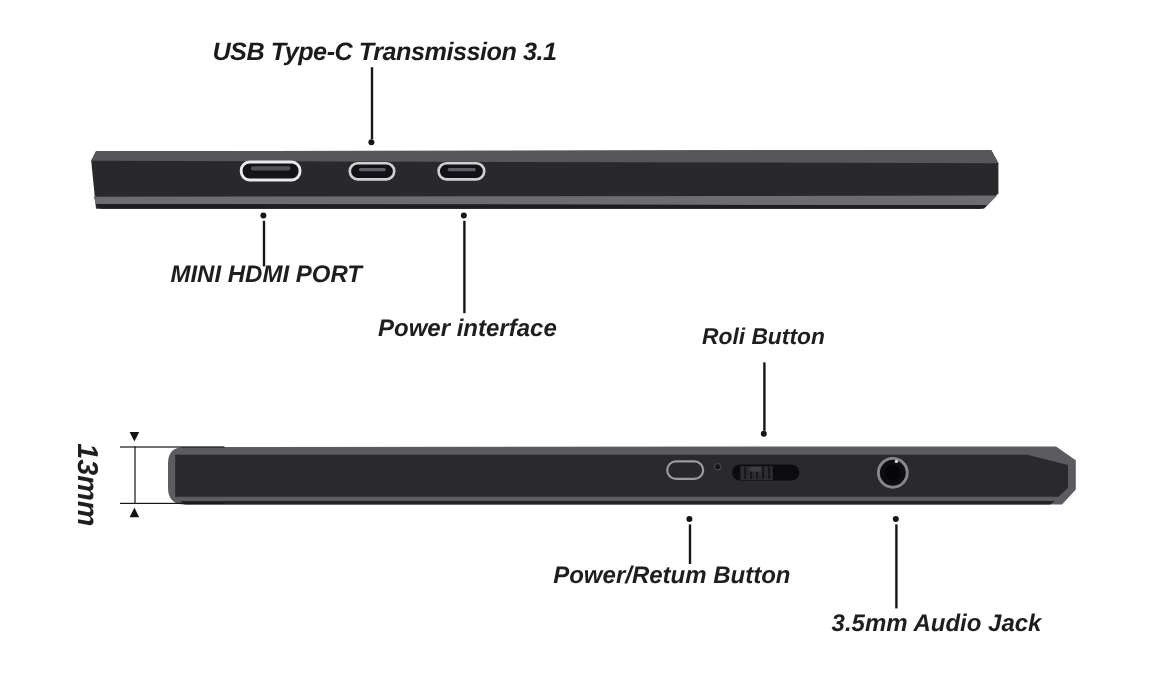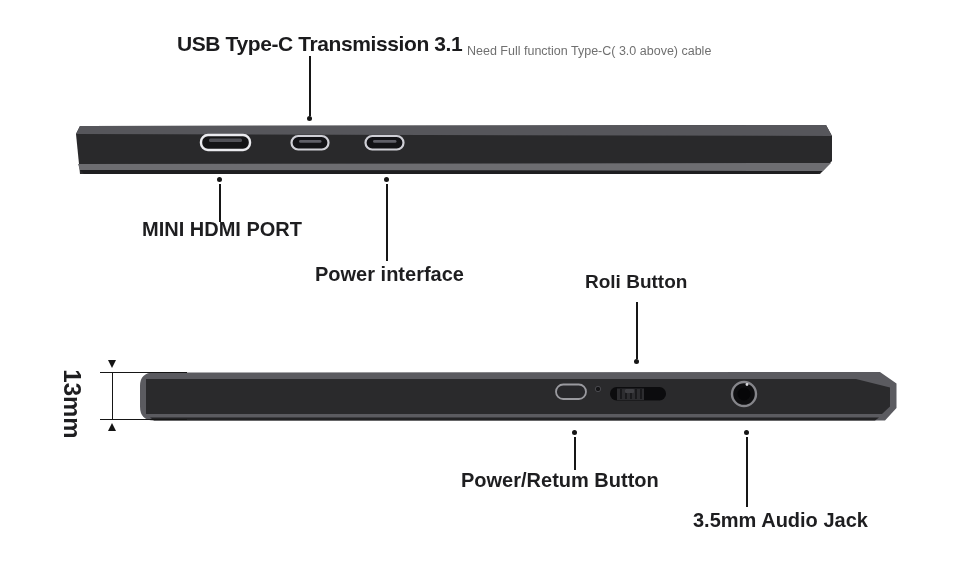--- a/index.html
+++ b/index.html
@@ -1,17 +1,17 @@
 <!DOCTYPE html>
 <html><head>
 <meta charset="utf-8">
 <style>
   html,body{margin:0;padding:0;background:#fff;}
   .stage{position:relative;width:960px;height:563px;background:#ffffff;
-         font-family:"Liberation Sans",sans-serif;overflow:hidden;}
+         font-family:"Liberation Sans",sans-serif;overflow:hidden;font-style:italic;}
   .abs{position:absolute;}
 
   
   .t-main{position:absolute;left:177px;top:32px;font-size:21px;font-weight:700;
           letter-spacing:-0.4px;color:#1b1b1d;white-space:nowrap;}
   .t-note{position:absolute;left:467px;top:44px;font-size:12.5px;font-weight:400;
           color:#707070;white-space:nowrap;}
   .lbl{position:absolute;font-size:20px;font-weight:600;color:#1e1e20;white-space:nowrap;}
   .l-hdmi{left:142px;top:218px;}
   .l-power{left:315px;top:263px;}
@@ -40,21 +40,20 @@
        border-right:4.5px solid transparent;}
   .arr-down{left:108px;top:360px;border-top:8px solid #141414;}
   .arr-up{left:108px;top:423px;border-bottom:8px solid #141414;}
 </style>
 </head>
 <body>
 
 <div class="stage">
 
   <div class="t-main">USB Type-C Transmission 3.1</div>
-  <div class="t-note">Need Full function Type-C( 3.0 above) cable</div>
 
   <svg class="abs" style="left:70px;top:118px" width="772" height="62" viewBox="70 118 772 62">
     <polygon points="76,134 80,126 826,125 832,136 832,161 820,174 80,174" fill="#29292b"></polygon>
     <polygon points="80,126 826,125 832,136 76,134" fill="#56565b"></polygon>
     <polygon points="78,164 831,163 823,171 80,170" fill="#6d6d71"></polygon>
     <polygon points="80,170 823,171 817,174 84,174" fill="#1e1e20"></polygon>
 
     <rect x="201" y="135" width="49" height="15" rx="7" fill="#141416" stroke="#eaeaee" stroke-width="2.4"></rect>
     <rect x="209" y="138.5" width="33" height="3.5" rx="1.5" fill="#515157"></rect>
 

